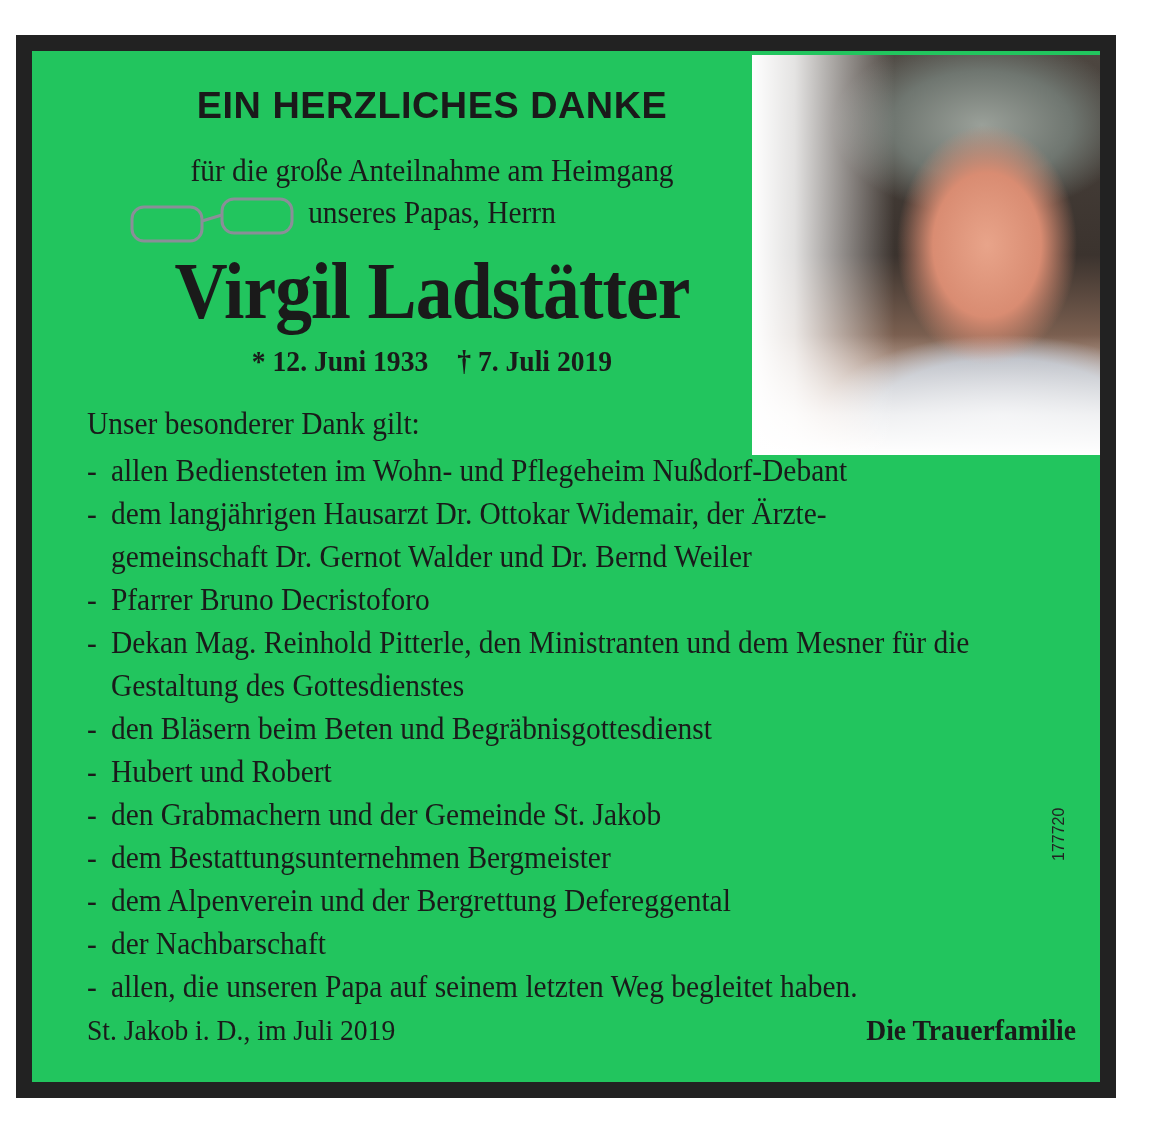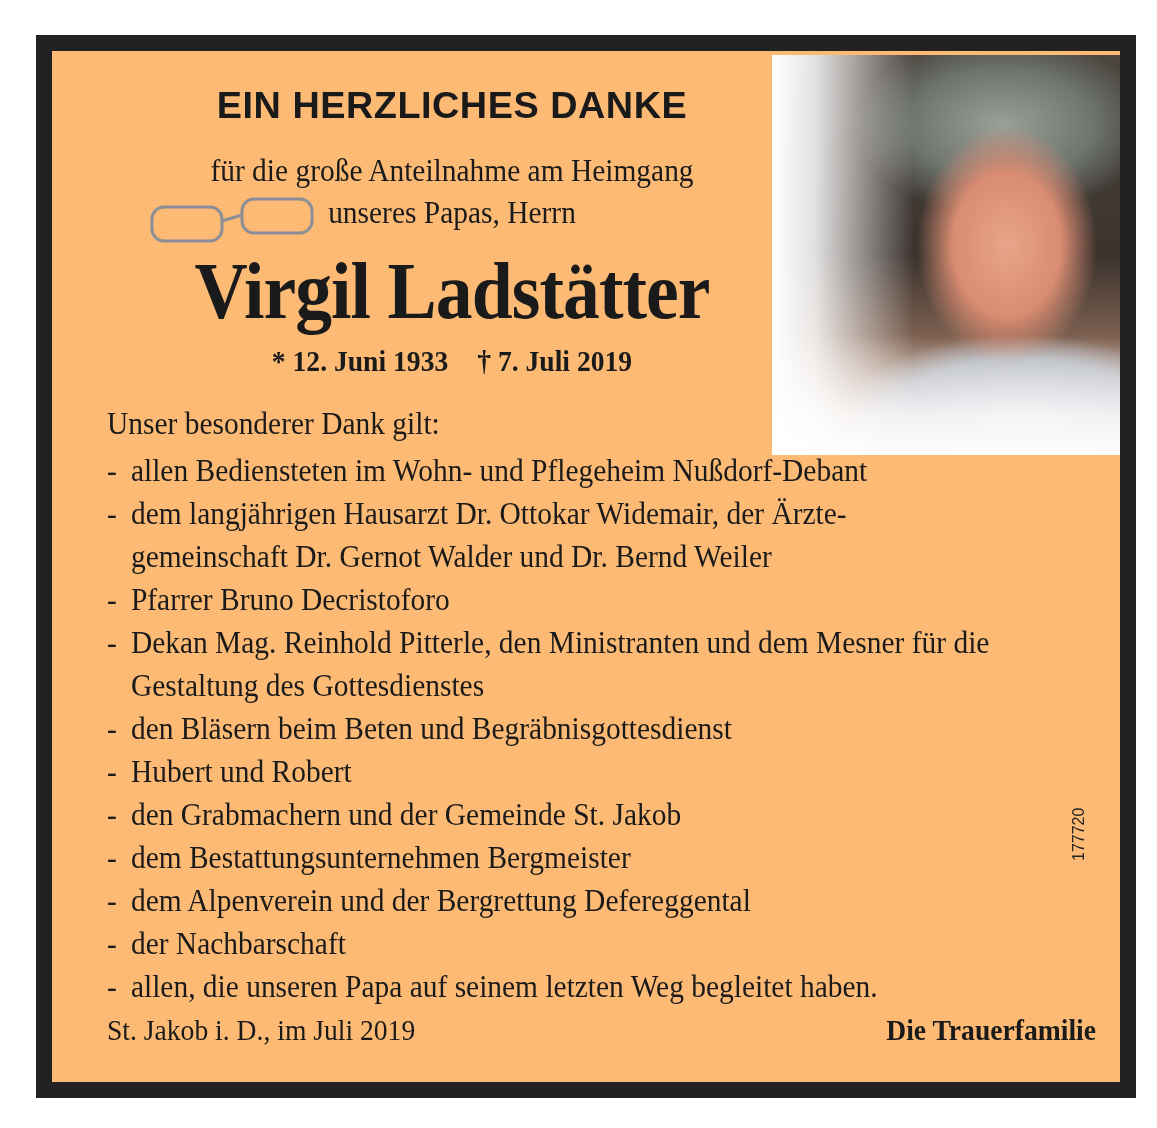--- a/index.html
+++ b/index.html
@@ -1,19 +1,19 @@
 <!DOCTYPE html>
 <html><head>
 <meta charset="utf-8">
 <style>
   html, body { margin:0; padding:0; background:#ffffff; }
   body { width:1157px; height:1128px; position:relative; overflow:hidden; }
   .frame {
-    position:absolute; left:36px; top:35px; width:1068px; height:1031px;
-    border:16px solid #222222; background:#fdba74; overflow:hidden;
+    position:absolute; left:16px; top:35px; width:1068px; height:1031px;
+    border:16px solid #222222; background:#22c55e; overflow:hidden;
   }
   .serif { font-family: "Liberation Serif", "DejaVu Serif", serif; color:#1a1a1a; }
   .sans { font-family: "Liberation Sans", "DejaVu Sans", sans-serif; }
   .headline {
     position:absolute; left:0; width:800px; top:34px; text-align:center;
     font-weight:bold; font-size:36px; letter-spacing:0.5px; color:#1a1a1a;
     transform:scaleX(1.05);
   }
   .intro {
     position:absolute; left:0; width:800px; top:98px; text-align:center;

